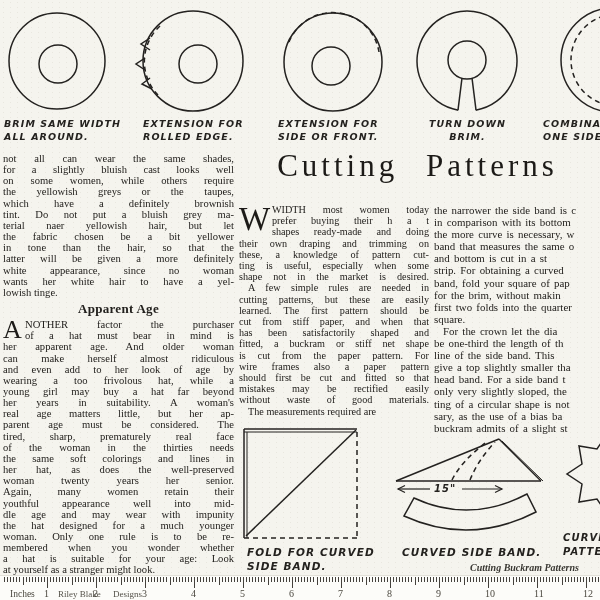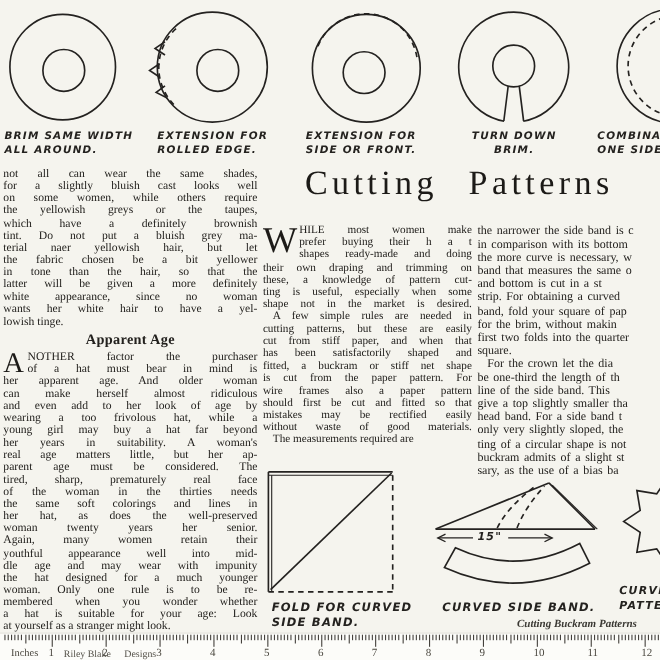--- a/index.html
+++ b/index.html
@@ -171,31 +171,32 @@
           <div>a hat is suitable for your age:  Look</div>
           <div class="end">at yourself as a stranger might look.</div>
         </div>
     </div>
   </div>
 
   <div class="col mcol">
     <div class="dropwrap">
       <span class="dc dc-w">W</span>
       <div class="lines padw">
-          <div>HILE most women make</div>
+          <div>WIDTH most women today</div>
           <div>prefer buying their h a t</div>
           <div>shapes ready-made and doing</div>
         </div>
       <div class="lines">
           <div>their own draping and trimming on</div>
           <div>these, a knowledge of pattern cut-</div>
           <div>ting is useful, especially when some</div>
           <div>shape not in the market is desired.</div>
           <div class="ind">A few simple rules are needed in</div>
           <div>cutting patterns, but these are easily</div>
+          <div>learned.  The first pattern should be</div>
           <div>cut from stiff paper, and when that</div>
           <div>has been satisfactorily shaped and</div>
           <div>fitted, a buckram or stiff net shape</div>
           <div>is cut from the paper pattern.  For</div>
           <div>wire frames also a paper pattern</div>
           <div>should first be cut and fitted so that</div>
           <div>mistakes may be rectified easily</div>
           <div>without waste of good materials.</div>
           <div class="ind end">The measurements required are</div>
         </div>
@@ -214,22 +215,22 @@
         <div>for the brim, without makin</div>
         <div>first two folds into the quarter</div>
         <div>square.</div>
         <div class="ind">For the crown let the dia</div>
         <div>be one-third the length of th</div>
         <div>line of the side band.  This</div>
         <div>give a top slightly smaller tha</div>
         <div>head band.  For a side band t</div>
         <div>only very slightly sloped, the</div>
         <div>ting of a circular shape is not</div>
+        <div>sary, as the use of a bias ba</div>
         <div>buckram admits of a slight st</div>
-        <div>sary, as the use of a bias ba</div>
       </div>
   </div>
 
   <svg style="top:420px" width="600" height="160" viewBox="0 420 600 160" fill="none" stroke="#242220" stroke-width="1.5">
 
     <line x1="244" y1="429" x2="357" y2="429"></line>
     <line x1="244" y1="432" x2="357" y2="432" stroke-width="1"></line>
     <line x1="244" y1="429" x2="244" y2="538"></line>
     <line x1="247" y1="432" x2="247" y2="538" stroke-width="1"></line>
     <line x1="357" y1="432" x2="357" y2="538" stroke-dasharray="5 4"></line>

